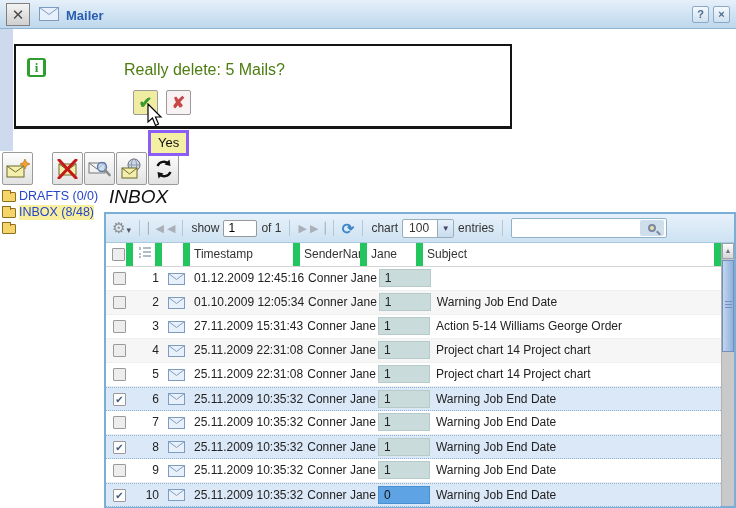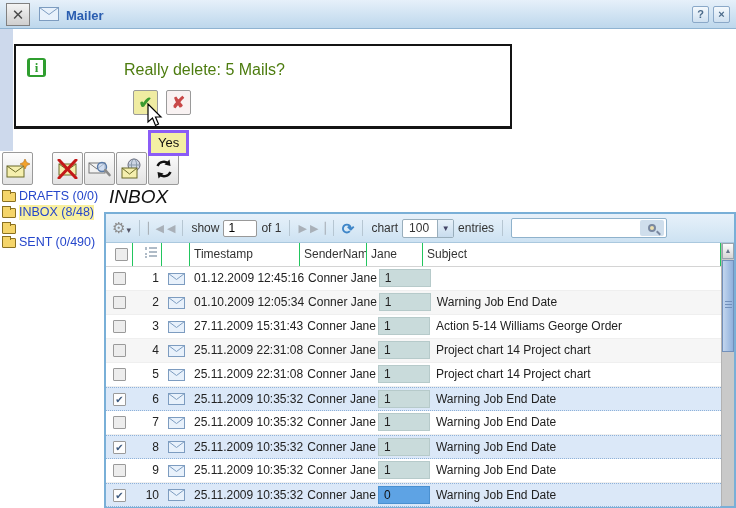--- a/index.html
+++ b/index.html
@@ -76,21 +76,21 @@
   .lensbtn { width:24px; height:16px; background:#cfdeec; border-radius:2px;
     display:flex; align-items:center; justify-content:center; }
   .lens { position:relative; width:8px; height:8px; border:2px solid #7a88a0; border-radius:50%; background:#ece0b0; }
   .lens::after { content:""; position:absolute; left:6px; top:6px; width:5px; height:2px;
     background:#7a88a0; transform:rotate(45deg); }
   .range { margin-left:auto; color:#5a5a5a; padding-right:6px; }
 
   
   .thead { display:flex; height:24px; line-height:23px; background:#fff;
     border-bottom:1px solid #d4d4d4; font-size:12px; color:#333; margin-right:13px; }
-  .thead > div { border-right:1px solid #22c55e; padding-left:4px; overflow:hidden; white-space:nowrap; }
+  .thead > div { border-right:7px solid #22c55e; padding-left:4px; overflow:hidden; white-space:nowrap; }
   .trow { display:flex; height:24px; line-height:23px; font-size:12px; color:#222;
     border-bottom:1px solid #efefef; margin-right:13px; white-space:nowrap; }
   .trow.alt { background:#f6f6f6; }
   .trow.sel { background:#dbe8f8; border-top:1px dotted #8fb2d9; border-bottom:1px dotted #8fb2d9; }
   .col-cb{flex:0 0 27px; display:flex; align-items:center; justify-content:center;}
   .col-num{flex:0 0 29px; text-align:right; padding-right:3px;}
   .col-ico{flex:0 0 28px; display:flex; align-items:center; justify-content:center;}
   .col-ts{flex:0 0 110px; padding-left:4px;}
   .col-sender{flex:0 0 67px; padding-left:4px;}
   .col-read{flex:0 0 56px; padding-left:2px;}
@@ -198,24 +198,20 @@
       <span class="folder-ico"></span>
       <span class="folder-label">DRAFTS (0/0)</span>
     </div>
     <div class="folder-item sel">
       <span class="folder-ico"></span>
       <span class="folder-label">INBOX (8/48)</span>
     </div>
     <div class="folder-item">
       <span class="folder-ico"></span>
     </div>
-    <div class="folder-item">
-      <span class="folder-ico"></span>
-      <span class="folder-label">SENT (0/490)</span>
-    </div>
   </div>
 
   <div class="main-title">INBOX</div>
 
   <div class="grid">
 
     <div class="pager">
       <span><span class="gear">⚙</span><span class="gear-caret">▾</span></span>
       <span class="sep"></span>
       <span class="pnav">▏◀</span>

